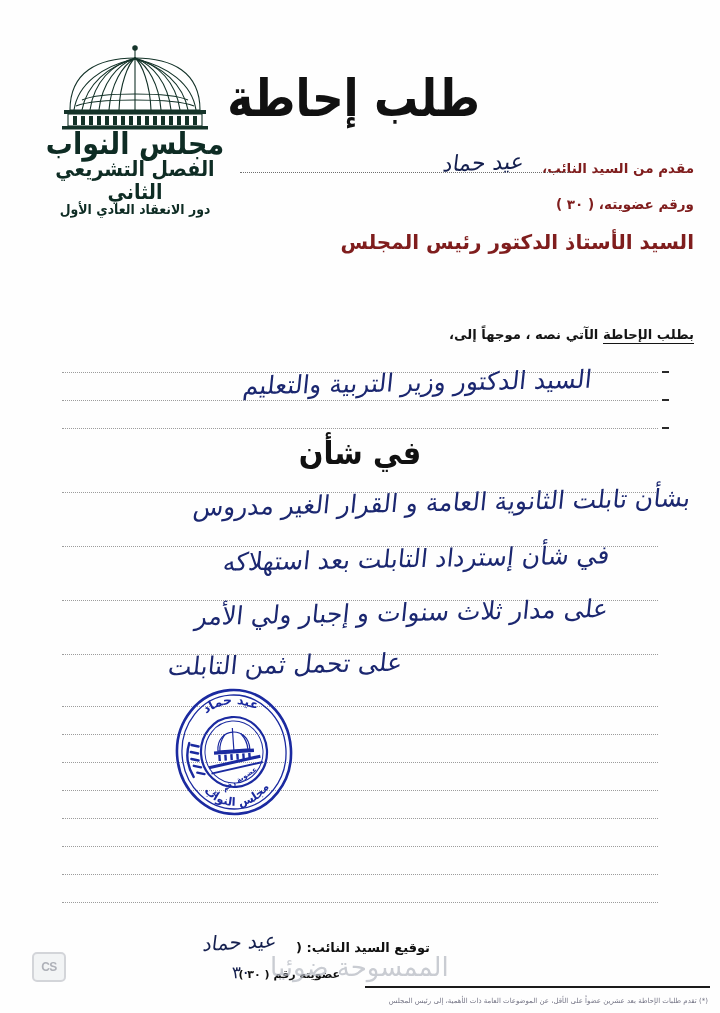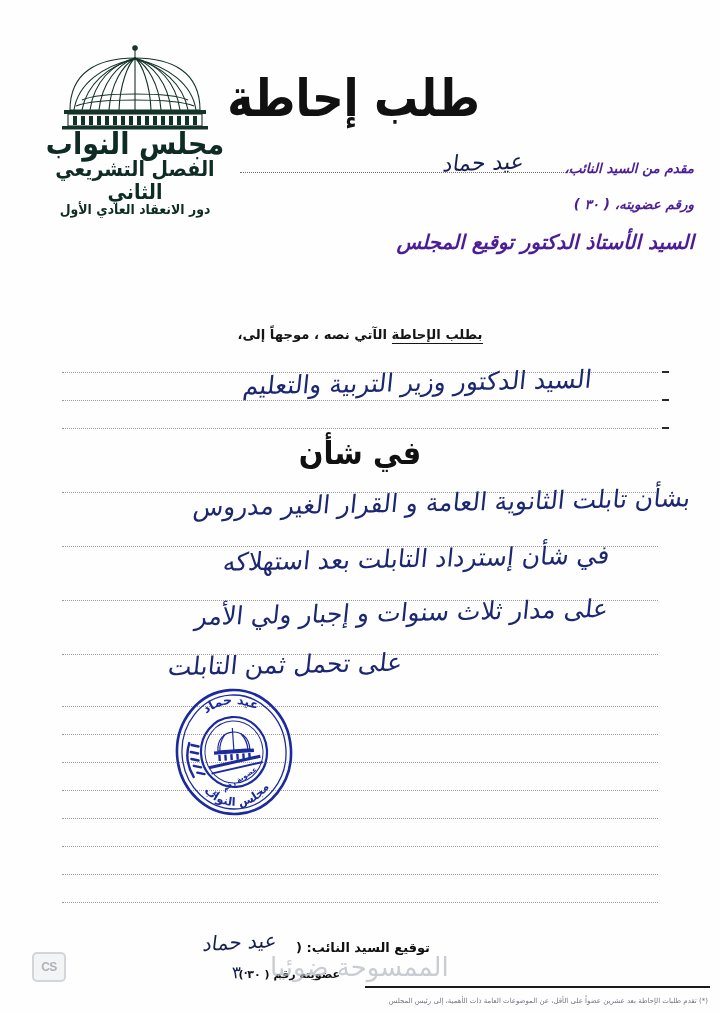--- a/index.html
+++ b/index.html
@@ -87,23 +87,22 @@
     letter-spacing: -2px;
     transform: scaleY(1.18);
     white-space: nowrap;
   }
 
   
   .field-label {
     position: absolute;
     font-family: "DejaVu Sans", sans-serif;
     font-weight: bold;
-    color: #4c1d95;
-    white-space: nowrap;
-    font-style: italic;
+    color: #7f1d1d;
+    white-space: nowrap;
   }
   #submitted-by-label { right: 26px; top: 160px; font-size: 13.5px; }
   #membership-label   { right: 26px; top: 196px; font-size: 13.5px; text-align: right; }
   #addressee          { right: 26px; top: 230px; font-size: 20px; letter-spacing: -.5px; }
 
   .dotfill {
     position: absolute;
     top: 172px;
     right: 150px;
     width: 330px;
@@ -118,21 +117,21 @@
     width: 668px;
     font-family: "DejaVu Sans", sans-serif;
     font-size: 13.2px;
     font-weight: bold;
     color: #151515;
     text-align: center;
     line-height: 1.55;
     letter-spacing: -.2px;
   }
   #legal-1 { top: 283px; }
-  #legal-2 { top: 325px; }
+  #legal-2 { top: 325px; text-align: right; }
   #legal-2 .u { border-bottom: 1.5px solid #151515; padding-bottom: 1px; }
 
   
   #subject-heading {
     position: absolute;
     right: 0;
     left: 0;
     top: 436px;
     text-align: center;
     font-family: "DejaVu Sans", sans-serif;
@@ -353,21 +352,21 @@
   </div>
 
   <div class="doc-title">طلب إحاطة</div>
 
   <div class="field-label" id="submitted-by-label">مقدم من السيد النائب،</div>
   <div class="dotfill"></div>
   <div class="hand" id="hw-name">عيد حماد</div>
 
   <div class="field-label" id="membership-label">ورقم عضويته، ( ٣٠ )</div>
 
-  <div class="field-label" id="addressee">السيد الأستاذ الدكتور توقيع المجلس</div>
+  <div class="field-label" id="addressee">السيد الأستاذ الدكتور رئيس المجلس</div>
 
   <div class="legal" id="legal-2">
     <span class="u">بطلب الإحاطة</span><span> الآتي نصه ، موجهاً إلى،</span>
   </div>
 
   <div class="hand" id="hw-recipient">السيد الدكتور وزير التربية والتعليم</div>
 
   <div id="subject-heading">في شأن</div>
 
   <div class="hand" id="hw-body-1">بشأن تابلت الثانوية العامة و القرار الغير مدروس</div>

